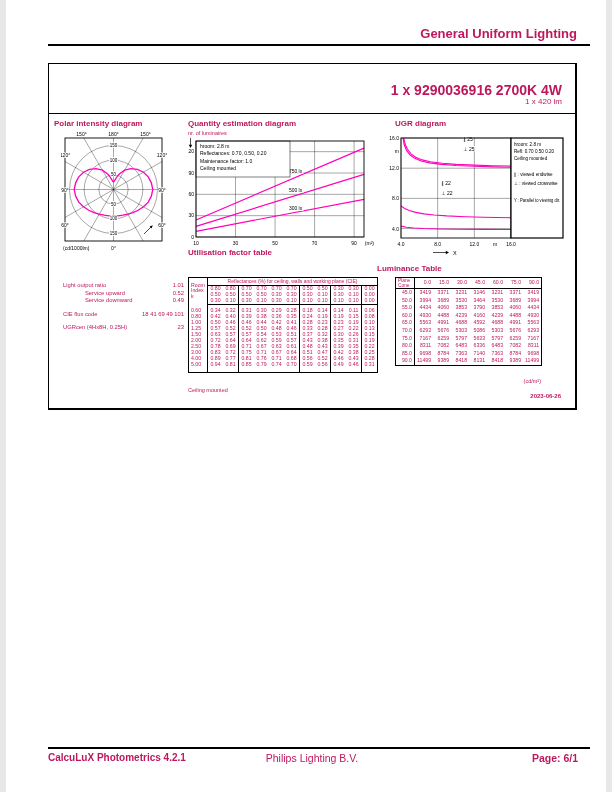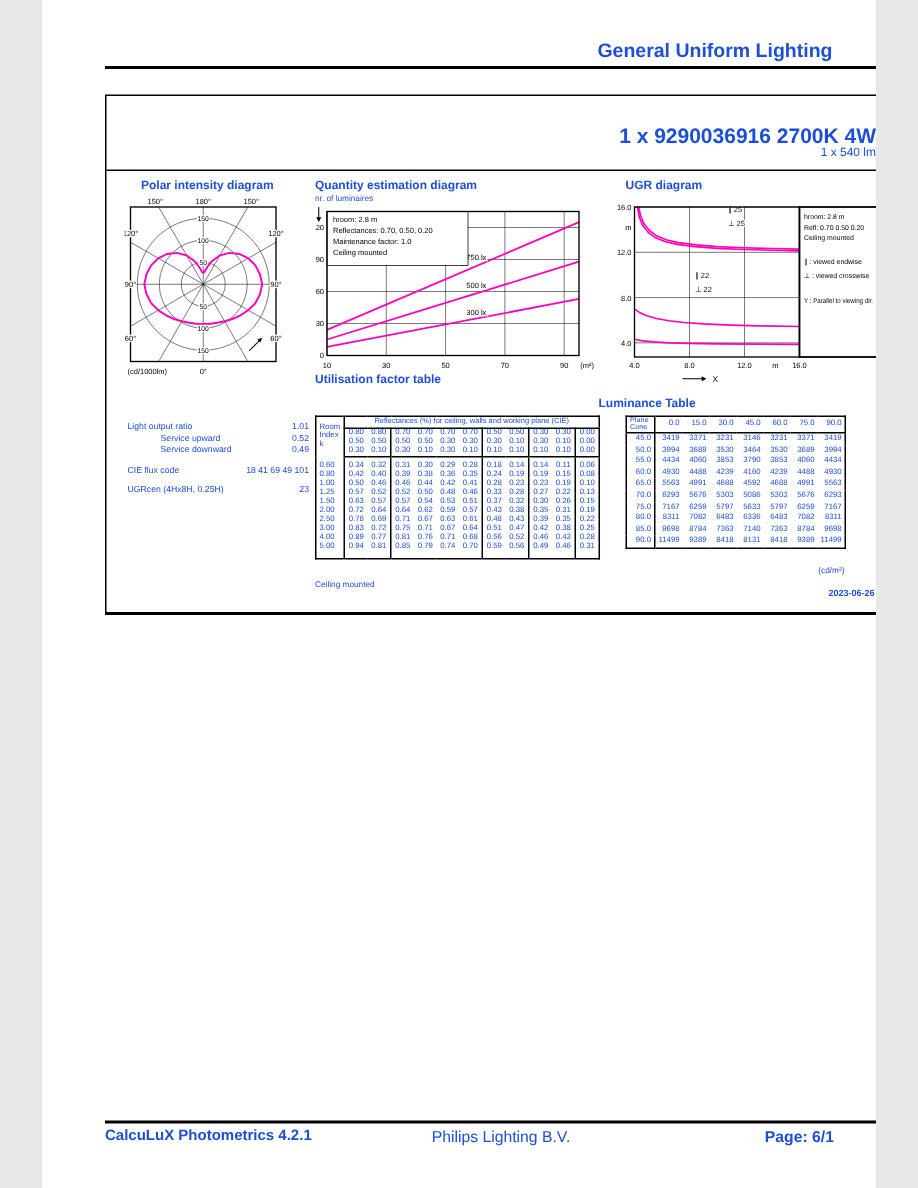--- a/index.html
+++ b/index.html
@@ -1,26 +1,26 @@
 <!DOCTYPE html>
 <html><head>
 <meta charset="utf-8">
 <style>
   html,body{margin:0;padding:0;background:#e8e8e8;}
-  .page{position:relative;width:556px;height:792px;background:#ffffff;margin:0 auto;
-        font-family:"Liberation Sans",sans-serif;color:#1d4ed8;overflow:hidden;}
+  .page{position:relative;width:600px;height:792px;background:#ffffff;margin:0 auto;
+        font-family:"Liberation Sans",sans-serif;color:#be185d;overflow:hidden;}
   .hdr-title{position:absolute;top:26px;right:29px;font-size:13px;font-weight:bold;}
   .hdr-rule{position:absolute;top:44px;left:42px;width:542px;height:1.5px;background:#000;}
   .main-box{position:absolute;left:42px;top:63px;width:526px;height:344px;
             border:1.5px solid #000;border-right-width:2.5px;border-bottom-width:2.5px;}
   .prod-title{position:absolute;top:18px;right:13px;font-size:14px;font-weight:bold;}
   .prod-sub{position:absolute;top:33px;right:13px;font-size:8px;}
   .prod-divider{position:absolute;top:49px;left:0;right:0;height:1px;background:#000;}
   .sec-title{position:absolute;font-size:8px;font-weight:bold;white-space:nowrap;}
-  .polar-title{left:23px;top:55px;}
+  .polar-title{left:5px;top:55px;}
   .qty-title{left:139px;top:55px;}
   .ugr-title{left:346px;top:55px;}
   .qty-ylabel{position:absolute;left:139px;top:66px;font-size:5.5px;}
   #polar-svg{position:absolute;left:12px;top:66px;}
   #qty-svg{position:absolute;left:139px;top:73px;}
   #ugr-svg{position:absolute;left:336px;top:68px;}
   .info-block{position:absolute;left:14px;top:218px;width:121px;font-size:5.8px;}
   .ib-row{display:flex;justify-content:space-between;height:7.6px;}
   .ib-indent{padding-left:22px;}
   .ib-gap{height:6px;}
@@ -53,21 +53,21 @@
 </head>
 <body>
 
 <div class="page">
 
   <div class="hdr-title">General Uniform Lighting</div>
   <div class="hdr-rule"></div>
 
   <div class="main-box">
     <div class="prod-title">1 x 9290036916 2700K 4W</div>
-    <div class="prod-sub">1 x 540 lm</div>
+    <div class="prod-sub">1 x 420 lm</div>
     <div class="prod-divider"></div>
 
     <div class="sec-title polar-title">Polar intensity diagram</div>
     <svg id="polar-svg" width="112" height="128" viewBox="0 0 112 128">
         <defs>
           <clipPath id="pclip">
             <rect x="4" y="8" width="97" height="103"></rect>
           </clipPath>
         </defs>
         <g clip-path="url(#pclip)">

